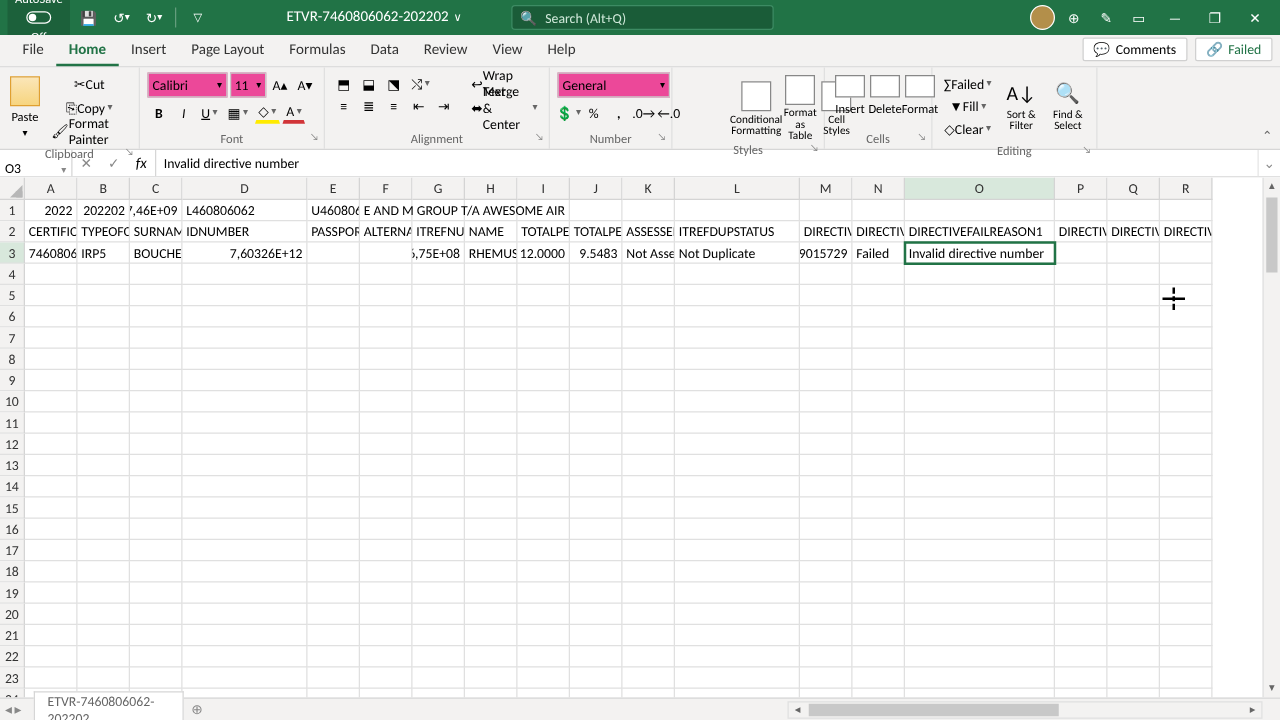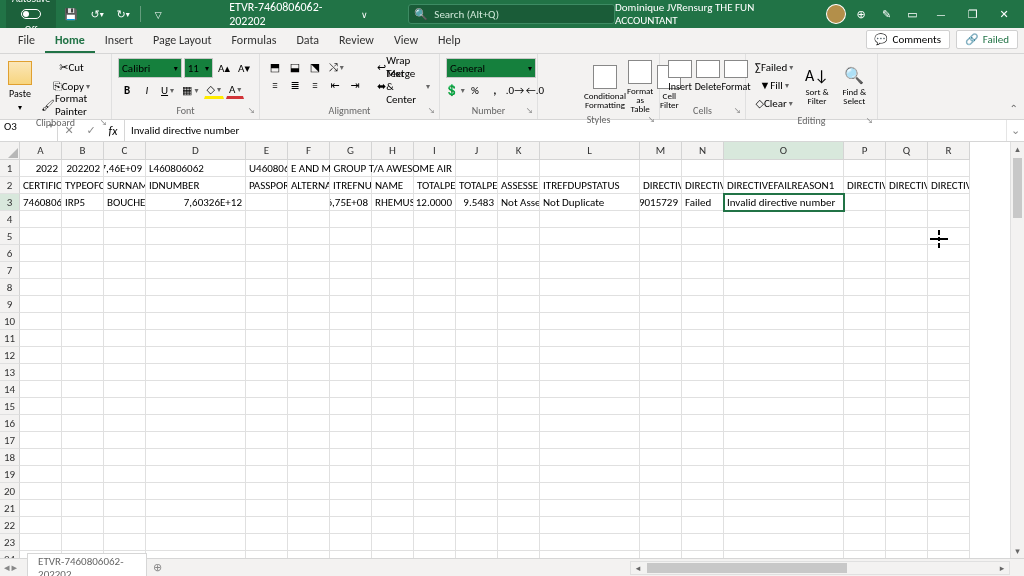--- a/index.html
+++ b/index.html
@@ -27,26 +27,26 @@
   .share-btn { background:#fff; color:#217346; }
   
   .ribbon { height: 66px; background:#f3f2f1; border-bottom:1px solid #d6d6d6; display:flex; position:relative; }
   .group { border-right:1px solid #e0e0e0; padding: 4px 6px 2px 6px; display:flex; flex-direction:column; justify-content:space-between; position:relative; }
   .group-label { font-size:10px; color:#666; text-align:center; margin-top:2px; position:relative; }
   .group-label::after { content:"↘"; font-size:8px; color:#888; position:absolute; right:-2px; top:1px; }
   .rbrow { display:flex; gap:2px; align-items:center; }
   .rbtn { min-width:18px; height:18px; display:flex; align-items:center; justify-content:center; border:1px solid transparent; font-size:11px; cursor:pointer; padding:0 2px; }
   .bigbtn { display:flex; flex-direction:column; align-items:center; justify-content:center; width:48px; padding:2px; cursor:pointer; font-size:10px; text-align:center; gap:2px; }
   .bigbtn .ic { width:24px; height:24px; border:1px solid #888; background:#fff; }
-  .font-box, .size-box, .numfmt-box { border:1px solid #c8c8c8; background:#15803d; height:20px; font-size:11px; padding: 0 3px; display:flex; align-items:center; justify-content:space-between; }
+  .font-box, .size-box, .numfmt-box { border:1px solid #c8c8c8; background:#ec4899; height:20px; font-size:11px; padding: 0 3px; display:flex; align-items:center; justify-content:space-between; }
   .font-box { width:76px; } .size-box { width:34px; } .numfmt-box { width:90px; }
   .collapse-caret { position:absolute; right:6px; bottom:4px; font-size:10px; color:#666; cursor:pointer; }
   
   .namebar { height:22px; background:#fff; border-bottom:1px solid #d6d6d6; display:flex; align-items:stretch; }
-  .namebox { width:58px; border-right:1px solid #d6d6d6; display:flex; align-items:flex-start; padding:0 4px; font-size:11px; justify-content:space-between; }
+  .namebox { width:58px; border-right:1px solid #d6d6d6; display:flex; align-items:flex-end; padding:0 4px; font-size:11px; justify-content:space-between; }
   .fx-btns { display:flex; align-items:center; border-right:1px solid #d6d6d6; }
   .fx-b { width:22px; display:flex; align-items:center; justify-content:center; color:#888; font-size:11px; cursor:pointer; }
   .fx-label { width:22px; display:flex; align-items:center; justify-content:center; font-style:italic; font-size:12px; }
   .formula { flex:1; display:flex; align-items:center; padding:0 6px; font-size:11px; }
   .fx-expand { width:18px; display:flex; align-items:center; justify-content:center; color:#888; border-left:1px solid #e5e5e5; }
   
   .gridwrap { position:relative; height: calc(576px - 28px - 26px - 66px - 22px - 18px); overflow:hidden; background:#fff; }
   .grid { display:grid; font-size:11px; }
   .corner { background:#f3f2f1; border-right:1px solid #d4d4d4; border-bottom:1px solid #d4d4d4; position:relative; }
   .corner::after { content:""; position:absolute; right:1px; bottom:1px; border:5px solid transparent; border-right-color:#b7b7b7; border-bottom-color:#b7b7b7; }
@@ -95,21 +95,20 @@
   </div>
   <div class="filename">
     <span>ETVR-7460806062-202202</span>
       <span style="font-size:9px;">∨</span>
   </div>
   <div class="searchbox">
     <span>🔍</span>
     <span>Search (Alt+Q)</span>
   </div>
   <div class="title-right">
-    <span class="user">Dominique JVRensurg THE FUN ACCOUNTANT</span>
     <span class="avatar"></span>
     <div class="ql-btn">⊕</div>
     <div class="ql-btn">✎</div>
     <div class="ql-btn">▭</div>
     <div class="win-btn">—</div>
     <div class="win-btn">❐</div>
     <div class="win-btn">✕</div>
   </div>
 </div>
 
@@ -225,21 +224,21 @@
       <div class="bigbtn" style="width:40px;">
           <div class="ic"></div>
           <span style="font-size:9px;line-height:9px;">Conditional Formatting</span>
         </div>
       <div class="bigbtn" style="width:38px;">
           <div class="ic"></div>
           <span style="font-size:9px;line-height:9px;text-align:center;">Format as Table</span>
         </div>
       <div class="bigbtn" style="width:34px;">
           <div class="ic"></div>
-          <span style="font-size:9px;line-height:9px;">Cell Filter</span>
+          <span style="font-size:9px;line-height:9px;">Cell Styles</span>
         </div>
     </div>
     <div class="group-label" style="margin-top:-2px;text-align:center;">Styles</div>
   </div>
 
   <div class="group" style="width:86px;">
     <div style="display:flex;">
       <div class="bigbtn" style="width:28px;">
           <div class="ic" style="height:18px;"></div>
           <span>Insert</span>

